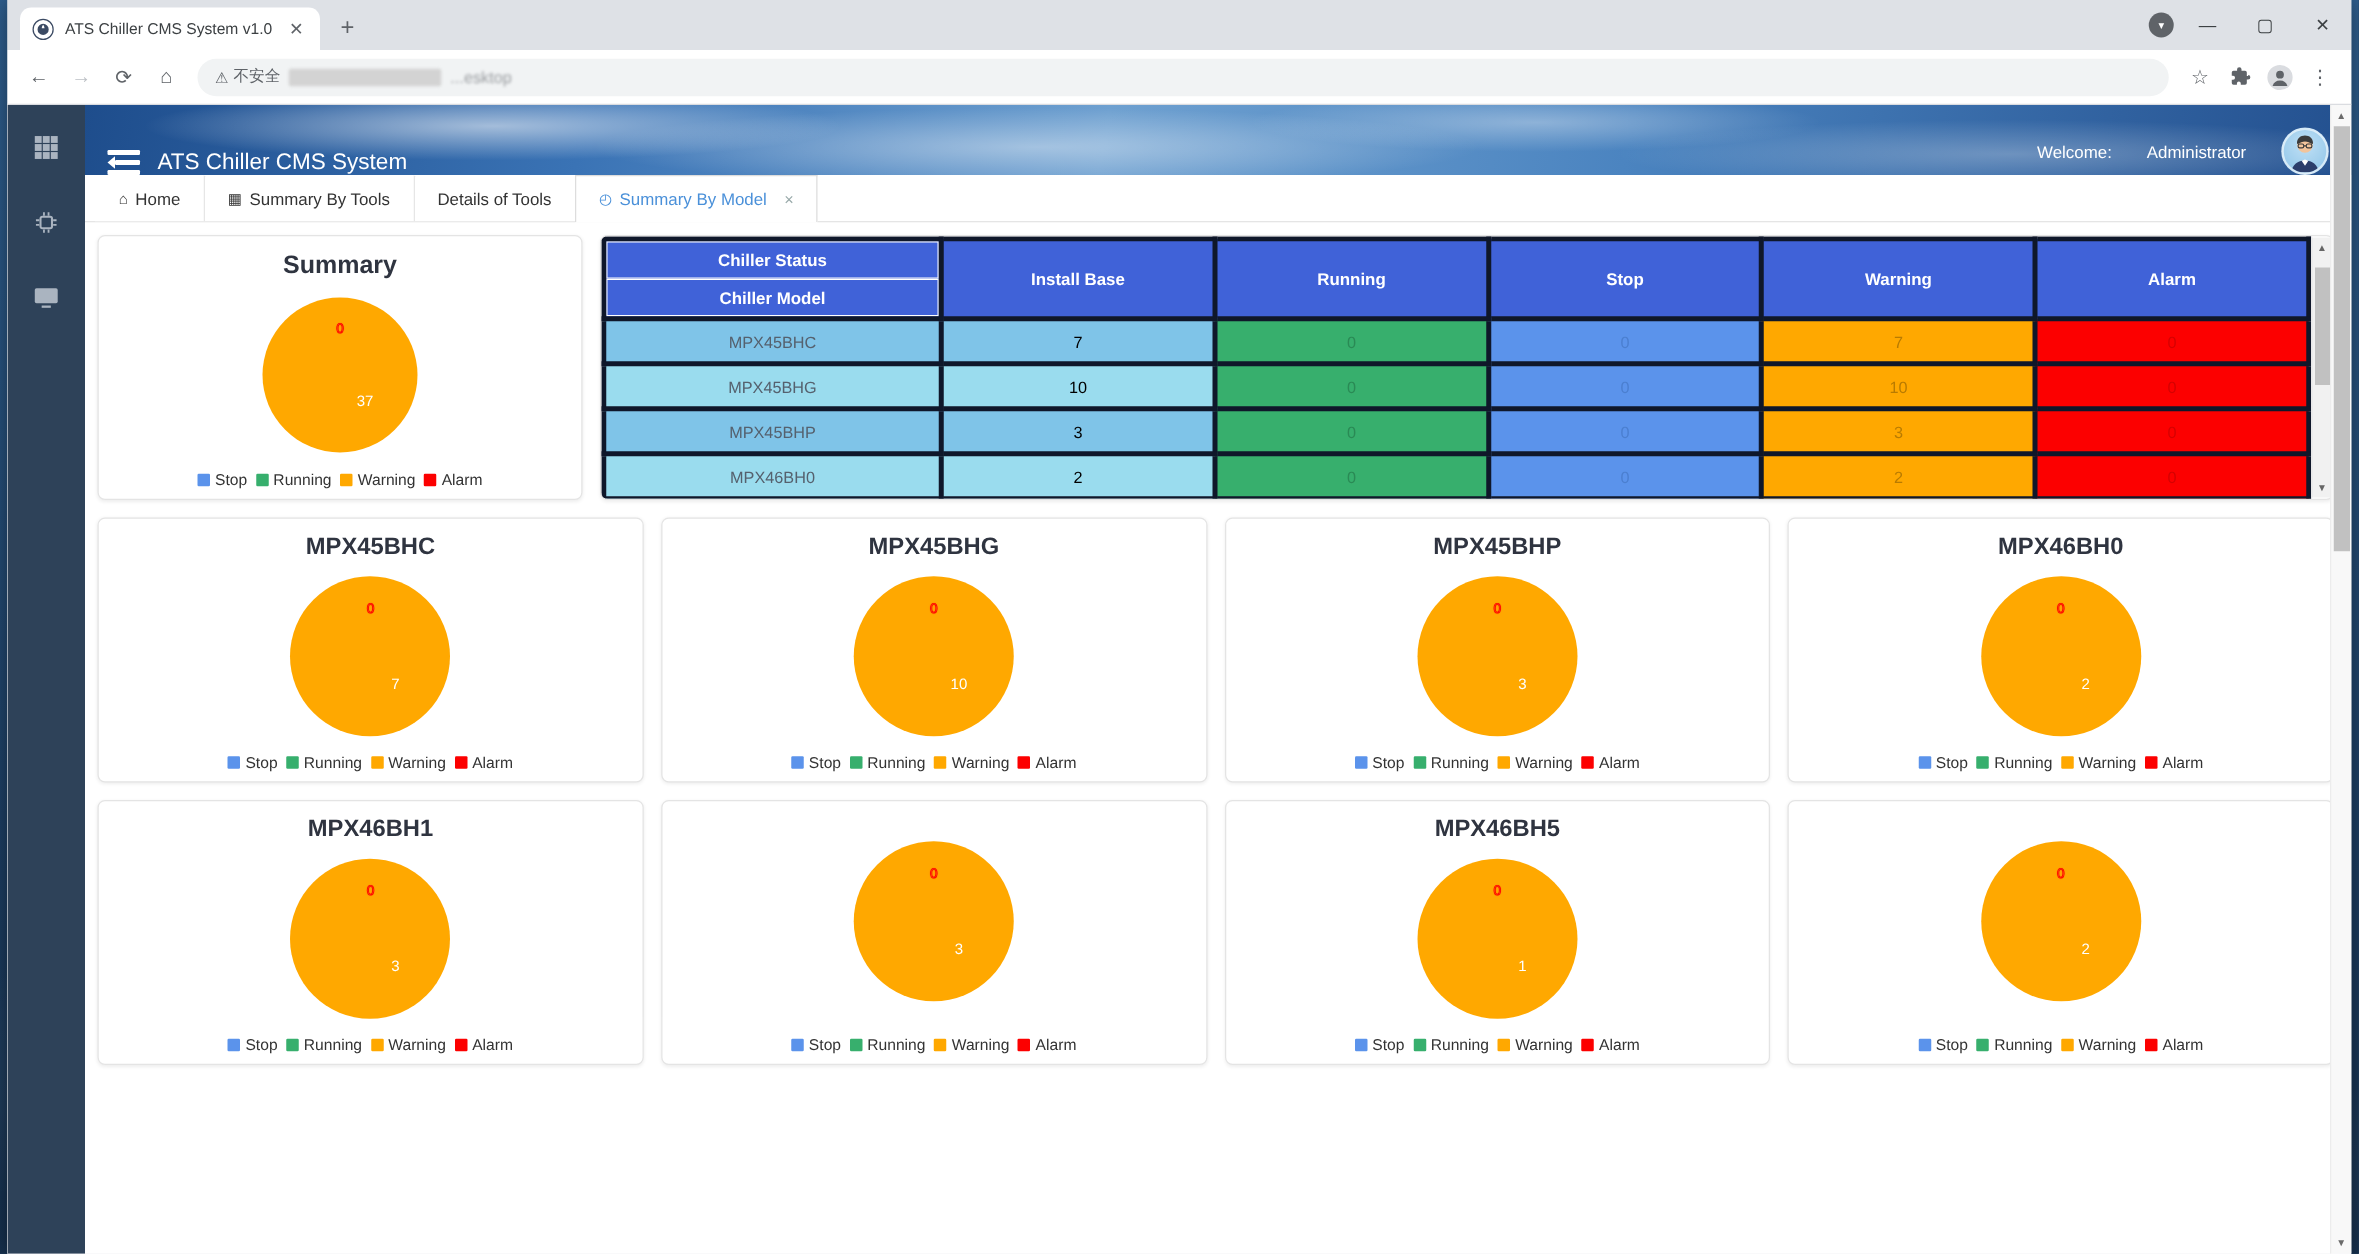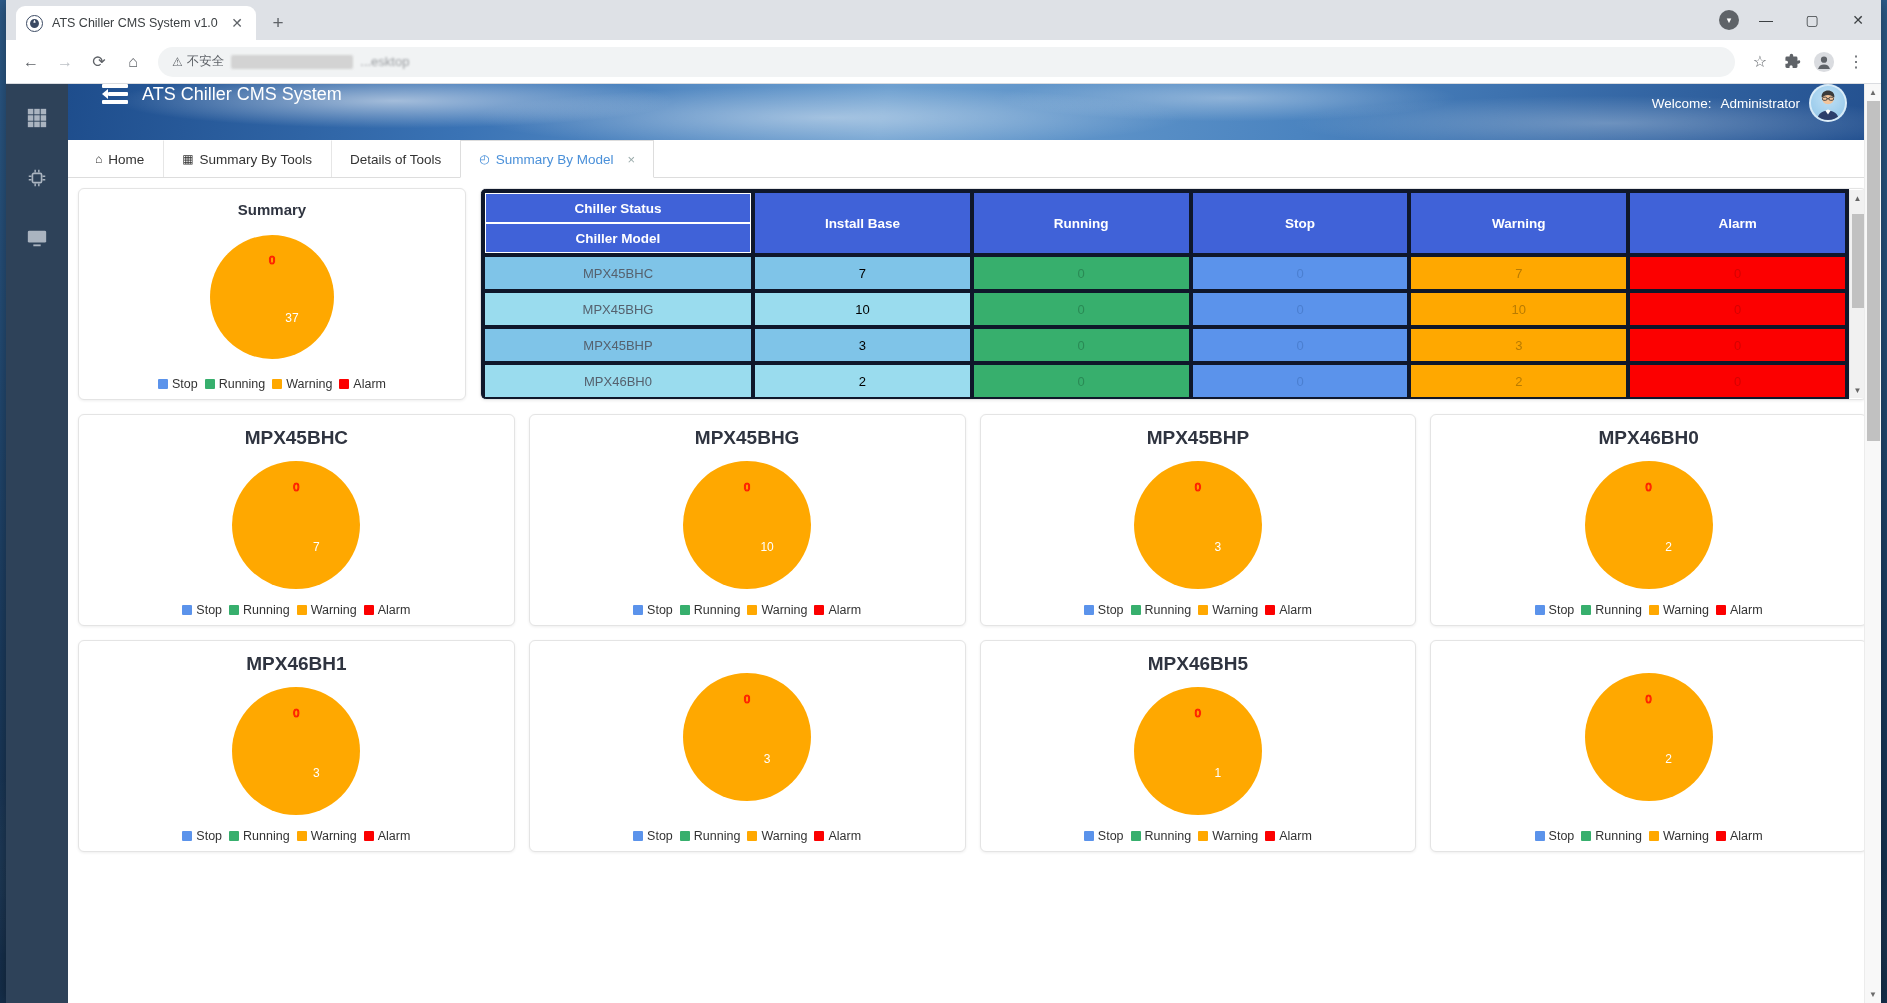--- a/index.html
+++ b/index.html
@@ -123,21 +123,21 @@
     display:flex;align-items:center;justify-content:center;
   }
   .side-ico svg { width: 22px; height: 22px; fill: #aab4c0; }
 
   
   .maincol { flex: 1; display: flex; flex-direction: column; min-width: 0; position: relative; }
 
   .app-header {
     height: 56px; flex: 0 0 56px; position: relative;
     background: linear-gradient(100deg,#1e4d8c 0%, #3a73b5 22%, #6ea0d0 45%, #4b84c0 68%, #23508f 100%);
-    display: flex; align-items: flex-start; padding: 0 34px; overflow:hidden;
+    display: flex; align-items: flex-end; padding: 0 18px; overflow:hidden;
   }
   .app-header::before{
     content:""; position:absolute; inset:0;
     background:
       radial-gradient(ellipse 22% 70% at 18% 30%, rgba(255,255,255,.55), transparent 70%),
       radial-gradient(ellipse 28% 80% at 42% 60%, rgba(255,255,255,.40), transparent 70%),
       radial-gradient(ellipse 18% 60% at 64% 25%, rgba(255,255,255,.35), transparent 70%),
       radial-gradient(ellipse 25% 70% at 85% 70%, rgba(255,255,255,.28), transparent 70%);
     pointer-events:none;
   }
@@ -145,21 +145,21 @@
   .burger span{ position:absolute; left:0; width:26px; height:4px; background:#fff; border-radius:1px;}
   .burger span:nth-child(1){top:0;}
   .burger span:nth-child(2){top:8px; width:20px; left:6px;}
   .burger span:nth-child(3){top:16px;}
   .burger::after{
     content:""; position:absolute; left:0; top:5px;
     border-top:5px solid transparent; border-bottom:5px solid transparent;
     border-right:6px solid #fff;
   }
   .app-title { position:relative; z-index:2; color:#fff; font-size:18px; }
-  .header-right { position:relative; z-index:2; margin-left:auto; display:flex; align-items:center; gap:9px; }
+  .header-right { position:relative; z-index:2; margin-left:auto; display:flex; align-items:center; gap:28px; }
   .welcome { color:#fff; font-size:13.5px; }
   .avatar {
     width: 38px; height: 38px; border-radius: 50%;
     background: radial-gradient(circle at 50% 35%, #bfe0f5 0%, #8ec4e8 100%);
     display:flex;align-items:flex-end;justify-content:center; overflow:hidden;
     border: 2px solid rgba(255,255,255,.6); cursor:pointer;
   }
   .avatar svg { width: 34px; height: 34px; }
 
   
@@ -186,21 +186,21 @@
   }
 
   .toprow { display: flex; gap: 14px; height: 212px; }
 
   .card {
     background: #fff; border: 1px solid #e4e4e4; border-radius: 6px;
     box-shadow: 0 1px 3px rgba(0,0,0,.07);
   }
 
   .summary-card { width: 388px; flex: 0 0 388px; padding: 8px 10px 6px; display:flex; flex-direction:column; }
-  .card-title { text-align:center; font-size:15px; font-weight:bold; color:#2f3440; margin: 4px 0 2px; }
+  .card-title { text-align:center; font-size:20px; font-weight:bold; color:#2f3440; margin: 4px 0 2px; }
   .pie-wrap { flex:1; display:flex; align-items:center; justify-content:center; position:relative; }
   .pie {
     border-radius: 50%; background: #ffa800; position: relative;
   }
   .pie .lbl-top {
     position:absolute; left:50%; top:16%; transform:translateX(-50%);
     font-size: 11px; color: #ffa800;
     -webkit-text-stroke: .7px #ff0000;
     text-shadow: 0 0 1px #ff0000;
   }

